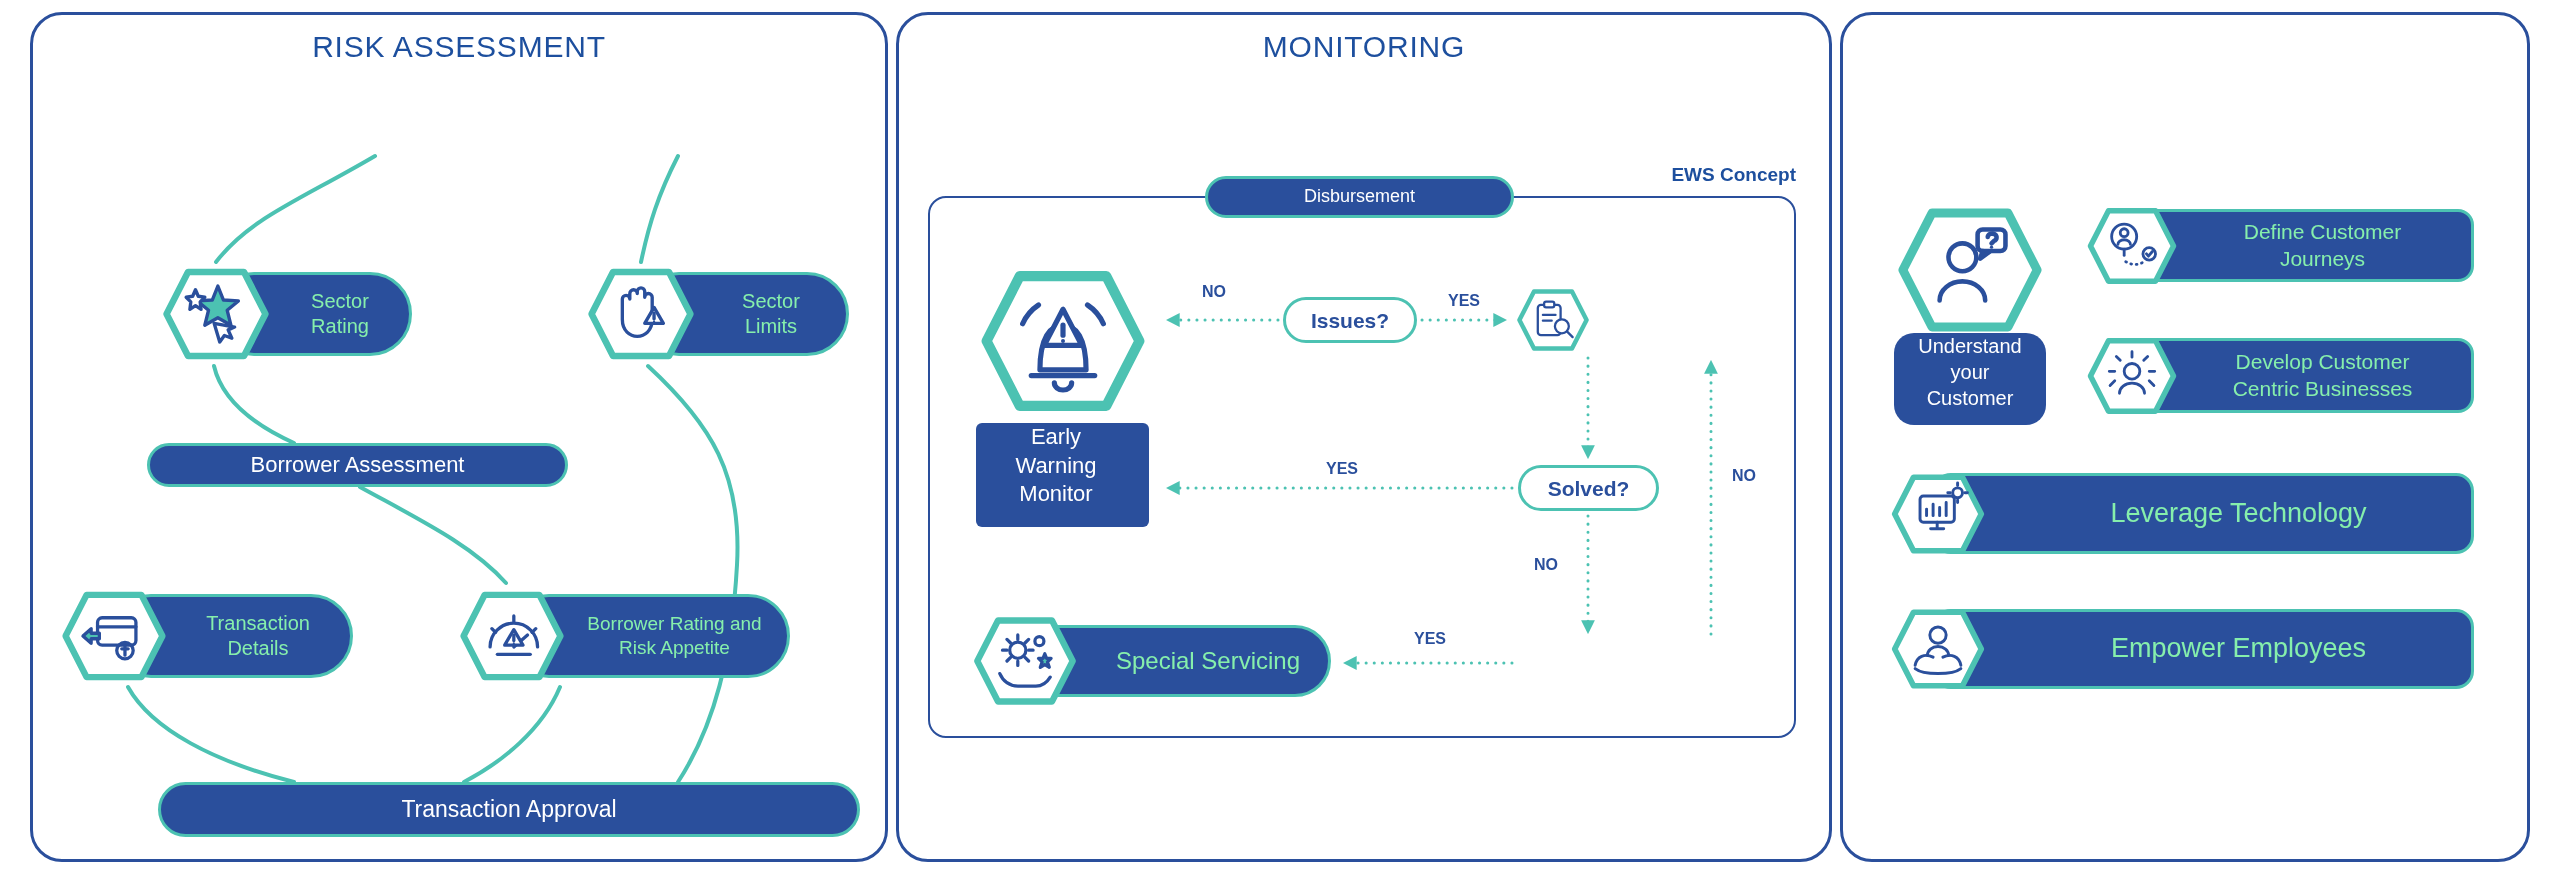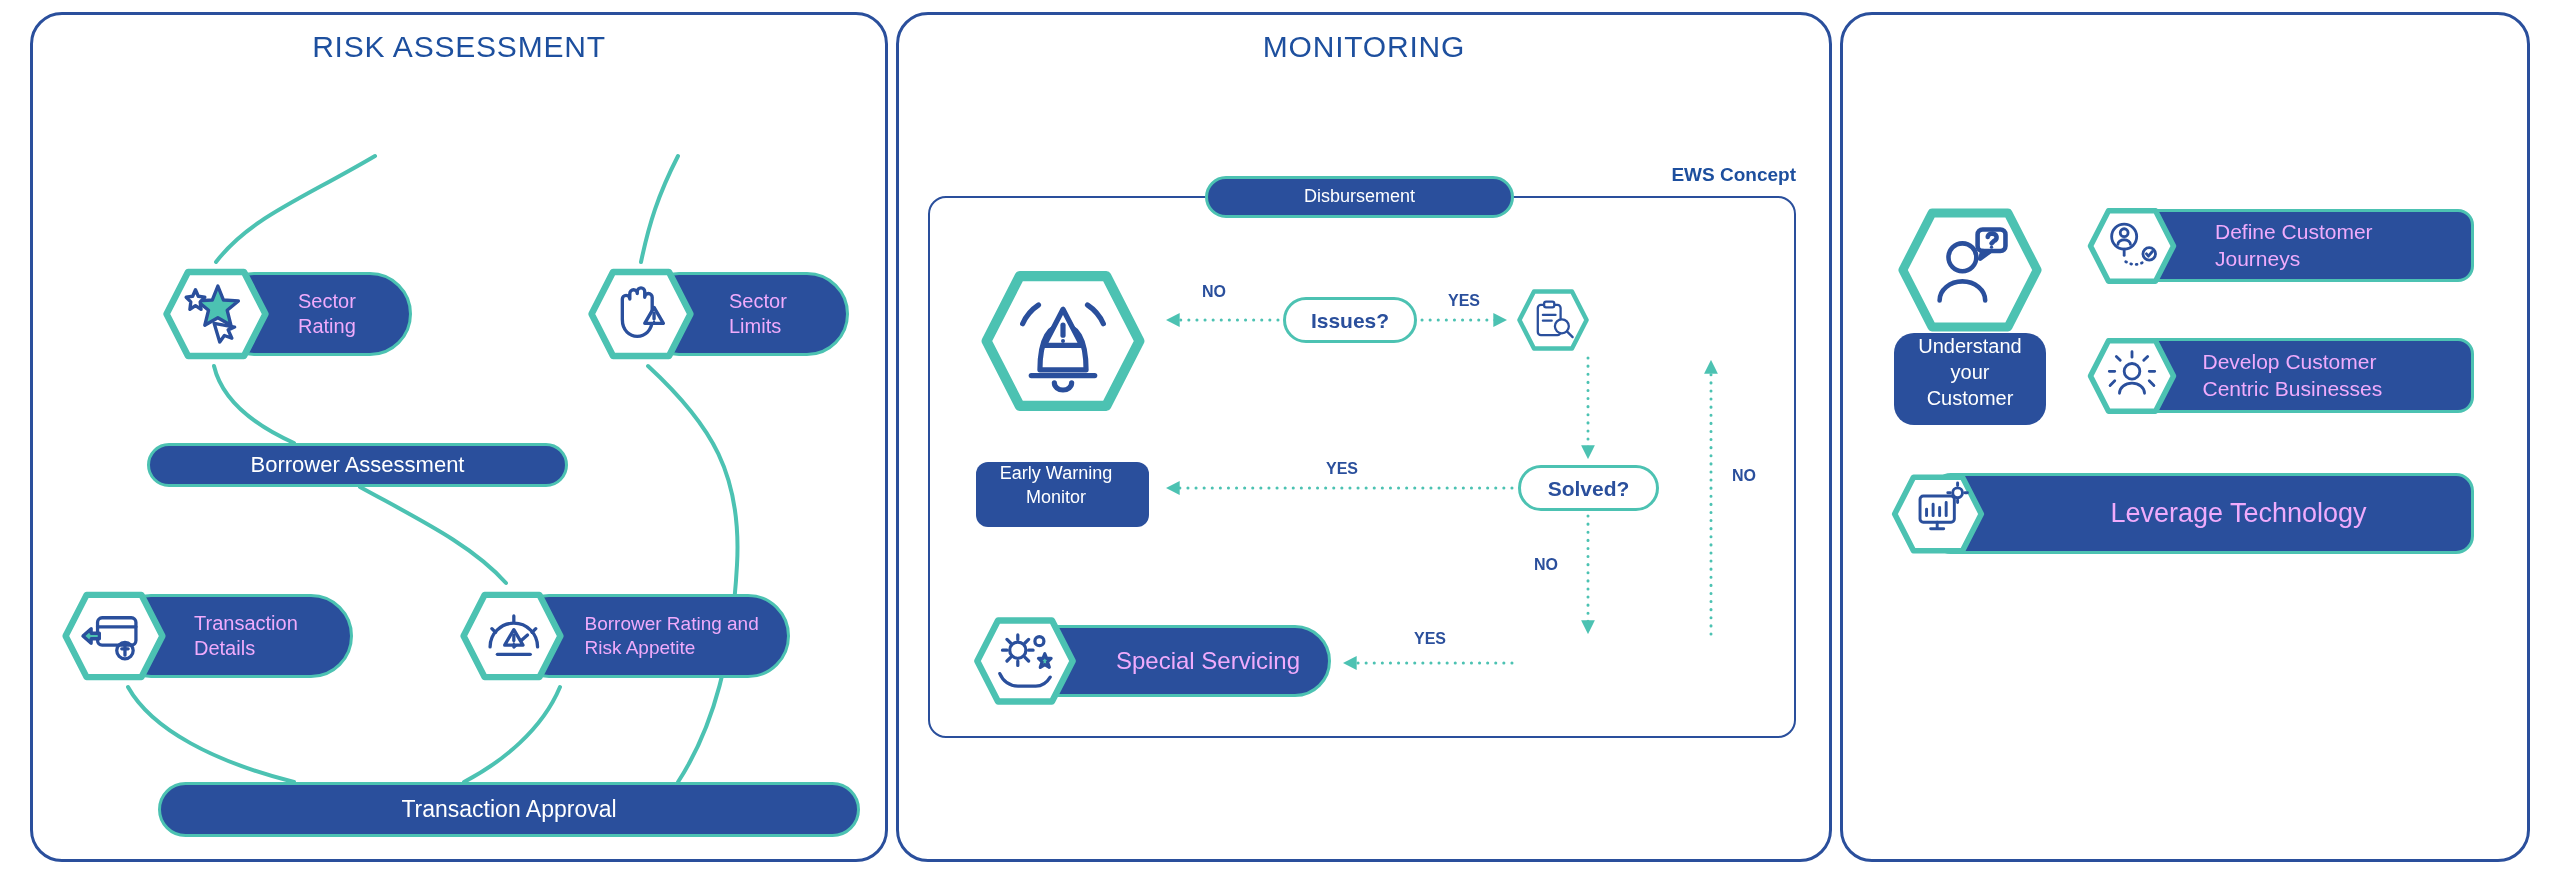--- a/index.html
+++ b/index.html
@@ -13,22 +13,22 @@
 
   .lines{position:absolute;left:0;top:0;z-index:1;pointer-events:none}
 
   .pill{position:absolute;z-index:2;background:#2a4f9c;border:3px solid #4cc2b2;border-radius:999px;
         color:#fff;display:flex;align-items:center;justify-content:center;text-align:center;line-height:1.2}
   .dbox{position:absolute;z-index:2;background:#fff;border:3px solid #4cc2b2;border-radius:999px;
         color:#2a4f9c;display:flex;align-items:center;justify-content:center;font-weight:bold;line-height:1}
 
   .combo{position:absolute;z-index:2}
   .combo .hex{position:absolute;left:0;top:50%;transform:translateY(-50%);z-index:2}
-  .combo .cpill{position:absolute;z-index:1;background:#2a4f9c;border:3px solid #4cc2b2;color:#f0abfc;
-        display:flex;align-items:center;justify-content:center;line-height:1.25;right:0}
+  .combo .cpill{position:absolute;z-index:1;background:#2a4f9c;border:3px solid #4cc2b2;color:#86efac;
+        display:flex;align-items:center;justify-content:center;text-align:center;line-height:1.25;right:0}
 
   .tower{position:absolute;z-index:2}
   .tower .hex{position:absolute;left:50%;top:0;transform:translateX(-50%);z-index:2}
   .tower .tbody{position:absolute;left:0;right:0;bottom:0;background:#2a4f9c;color:#fff;
         display:flex;align-items:flex-end;justify-content:center;text-align:center;line-height:1.3}
 
   .flowlbl{position:absolute;z-index:3;font-size:16px;font-weight:bold;color:#2a4f9c;text-align:center;width:48px}
   .ews{position:absolute;border:2px solid #2a4f9c;border-radius:18px;z-index:0;background:transparent}
   .ewslbl{position:absolute;font-size:19px;font-weight:bold;color:#1d4f9e;z-index:2;text-align:right}
 
@@ -140,21 +140,21 @@
   </div>
 
   <div class="pill" style="left:158px;top:782px;width:702px;height:55px;font-size:23px">Transaction Approval</div>
 
   <div class="ews" style="left:928px;top:196px;width:868px;height:542px"></div>
   <div class="ewslbl" style="left:1560px;top:164px;width:236px">EWS Concept</div>
 
   <div class="pill" style="left:1205px;top:176px;width:309px;height:42px;font-size:18px">Disbursement</div>
 
   <div class="tower" style="left:976px;top:266px;width:173px;height:261px">
-    <div class="tbody" style="border-radius:12px;font-size:18px;padding:0 26px 18px 13px">
+    <div class="tbody" style="border-radius:6px;font-size:22px;padding:0 26px 18px 13px">
       <span>Early Warning Monitor</span>
     </div>
     <svg class="hex" width="173" height="150" viewBox="0 0 120 104">
       <polygon class="hexpoly" points="30,7 90,7 113,52 90,97 30,97 7,52"></polygon>
       <g class="ic" stroke-width="3.2">
         <path d="M32 40 a30 30 0 0 1 11 -13"></path>
         <path d="M77 27 a30 30 0 0 1 11 13"></path>
         <path d="M44 72 c0 -22 7 -31 16 -31 s16 9 16 31 z"></path>
         <path d="M38 76 h44"></path>
         <path d="M54 81 a6 5 0 0 0 12 0"></path>
@@ -265,14 +265,29 @@
       <g class="ic" stroke-width="4">
         <rect x="38" y="30" width="42" height="32" rx="4"></rect>
         <path d="M51 70 h16 M59 62 v8"></path>
         <path d="M46 54 v-8 M54 54 v-14 M62 54 v-10 M70 54 v-16"></path>
         <circle cx="84" cy="26" r="6"></circle>
         <path d="M84 17 v-3 M84 35 v3 M75 26 h-3 M93 26 h3"></path>
       </g>
     </svg>
   </div>
 
+  <div class="combo" style="left:1889px;top:606px;width:585px;height:86px">
+    <div class="cpill" style="left:44px;top:3px;bottom:3px;border-radius:18px;font-size:27px;padding-left:70px">
+      <span>Empower Employees</span>
+    </div>
+    <svg class="hex" width="98" height="85" viewBox="0 0 120 104">
+      <polygon class="hexpoly" points="30,7 90,7 113,52 90,97 30,97 7,52"></polygon>
+      <g class="ic" stroke-width="4">
+        <circle cx="60" cy="35" r="10"></circle>
+        <path d="M47 60 a13 11 0 0 1 26 0"></path>
+        <path d="M32 72 c2 -11 12 -15 22 -10"></path>
+        <path d="M88 72 c-2 -11 -12 -15 -22 -10"></path>
+        <path d="M32 76 c10 8 46 8 56 0"></path>
+      </g>
+    </svg>
+  </div>
 
 </div>
 
 </body></html>

